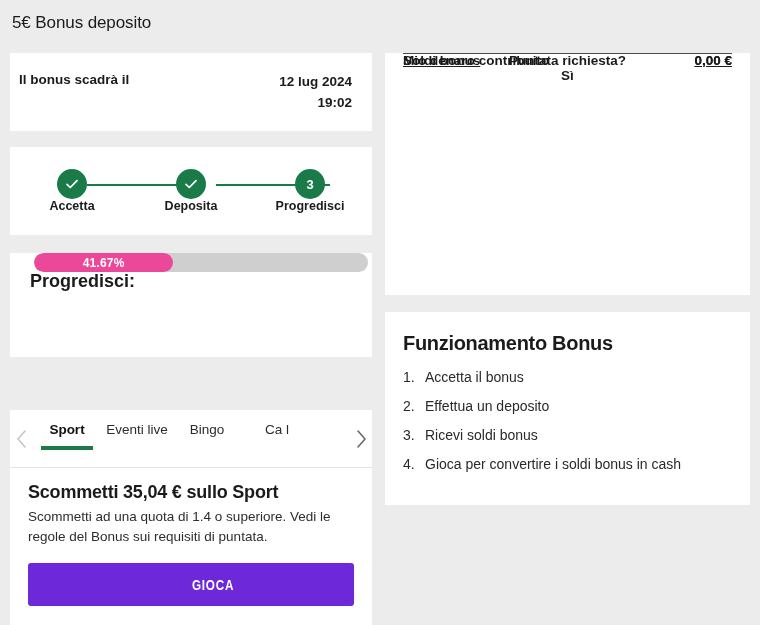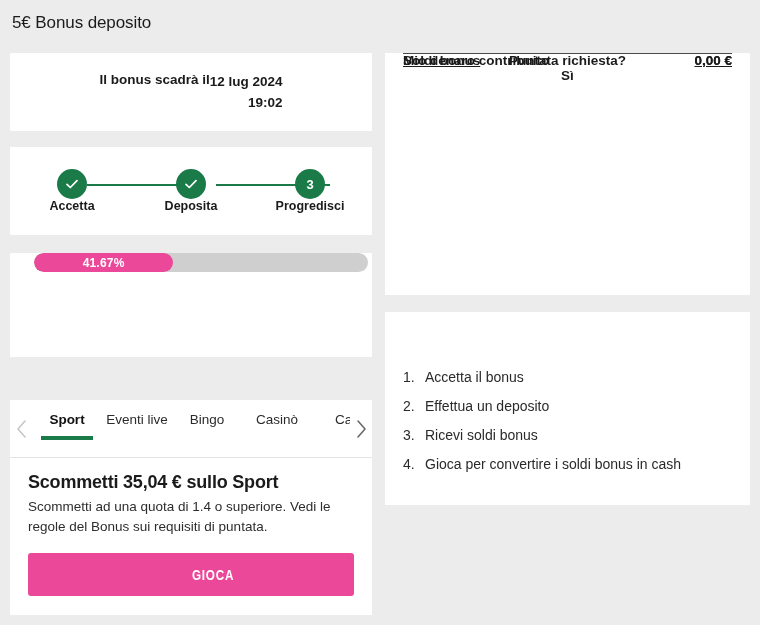--- a/index.html
+++ b/index.html
@@ -26,23 +26,23 @@
   
   .card {
     position: absolute;
     background: #ffffff;
   }
 
   
   #card-expiry { left: 10px; top: 53px; width: 362px; height: 78px; }
   .expiry-row {
     position: absolute;
-    left: 20px; right: 20px; top: 19px;
-    display: flex;
-    justify-content: center;
+    left: 9px; right: 20px; top: 19px;
+    display: flex;
+    justify-content: space-between;
     align-items: flex-start;
   }
   .expiry-label { font-size: 13.5px; font-weight: bold; color: #1b1b1b; }
   .expiry-value {
     font-size: 13.5px; font-weight: bold; color: #1b1b1b;
     text-align: right; line-height: 1.55;
   }
 
   
   #card-stepper { left: 10px; top: 147px; width: 362px; height: 88px; }
@@ -95,21 +95,21 @@
     background: #1a7a48;
     border-radius: 10px;
     display: flex; align-items: center; justify-content: center;
   }
   .progress-pct {
     color: #ffffff; font-size: 12px; font-weight: bold;
     letter-spacing: 0.2px;
   }
 
   
-  #card-bet { left: 10px; top: 400px; width: 362px; height: 215px; }
+  #card-bet { left: 10px; top: 410px; width: 362px; height: 215px; }
   .tabbar {
     position: relative;
     height: 58px;
     border-bottom: 1px solid #e4e4e4;
     display: flex;
     align-items: flex-start;
   }
   .tab-arrow {
     width: 22px; height: 58px;
     display: flex; align-items: center; justify-content: center;
@@ -254,20 +254,21 @@
         <div class="step-circle" style="background: rgb(26, 122, 72);">
           <span class="step-num">3</span>
         </div>
         <div class="step-label">Progredisci</div>
       </div>
 
     </div>
   </div>
 
   <div class="card" id="card-progress">
+    <div class="progress-title">Progredisci:</div>
     <div class="progress-track" style="background: rgb(207, 207, 207);">
       <div class="progress-fill" id="progress-fill" style="width: 41.67%; background: #ec4899;">
         <span class="progress-pct">41.67%</span>
       </div>
     </div>
   </div>
 
   <div class="card" id="card-bet">
 
     <div class="tabbar">
@@ -282,38 +283,35 @@
           <span>Sport</span>
           <span class="tab-underline" style="background: rgb(26, 122, 72);"></span>
         </div>
         <div class="tab">
           <span>Eventi live</span>
         </div>
         <div class="tab">
           <span>Bingo</span>
         </div>
         <div class="tab">
-          <span>Casinò</span>
-        </div>
-        <div class="tab">
           <span>Ca l</span>
         </div>
       </div>
 
       <div class="tab-arrow">
         <svg width="13" height="20" viewBox="0 0 13 20">
           <path d="M3 2 L10 10 L3 18" fill="none" stroke="#6a6a6a" stroke-width="1.6" stroke-linecap="round" stroke-linejoin="round"></path>
         </svg>
       </div>
     </div>
 
     <div class="bet-body">
       <div class="bet-title">Scommetti 35,04 € sullo Sport</div>
       <div class="bet-desc">Scommetti ad una quota di 1.4 o superiore. Vedi le regole del Bonus sui requisiti di puntata.</div>
-      <div class="play-btn-wrap" style="background: #ec4899; padding-left: 44px;">
+      <div class="play-btn-wrap" style="background: #6d28d9; padding-left: 44px;">
         <span class="play-btn-label">GIOCA</span>
       </div>
     </div>
 
   </div>
 
   <div class="card" id="card-summary">
     <div class="sum-row" id="sum-row-0">
       <span>Mio denaro contribuito</span>
       <span>0,00 €</span>
@@ -326,20 +324,21 @@
     </div>
     <div class="sum-divider" id="sum-div-1"></div>
 
     <div class="sum-row" id="sum-row-2">
       <span>Puntata richiesta?</span>
       <span>Sì</span>
     </div>
   </div>
 
   <div class="card" id="card-how">
+    <div class="how-title">Funzionamento Bonus</div>
     <ol class="how-list">
       <li class="how-item">
         <span class="how-num">1.</span>
         <span class="how-text">Accetta il bonus</span>
       </li>
       <li class="how-item">
         <span class="how-num">2.</span>
         <span class="how-text">Effettua un deposito</span>
       </li>
       <li class="how-item">

